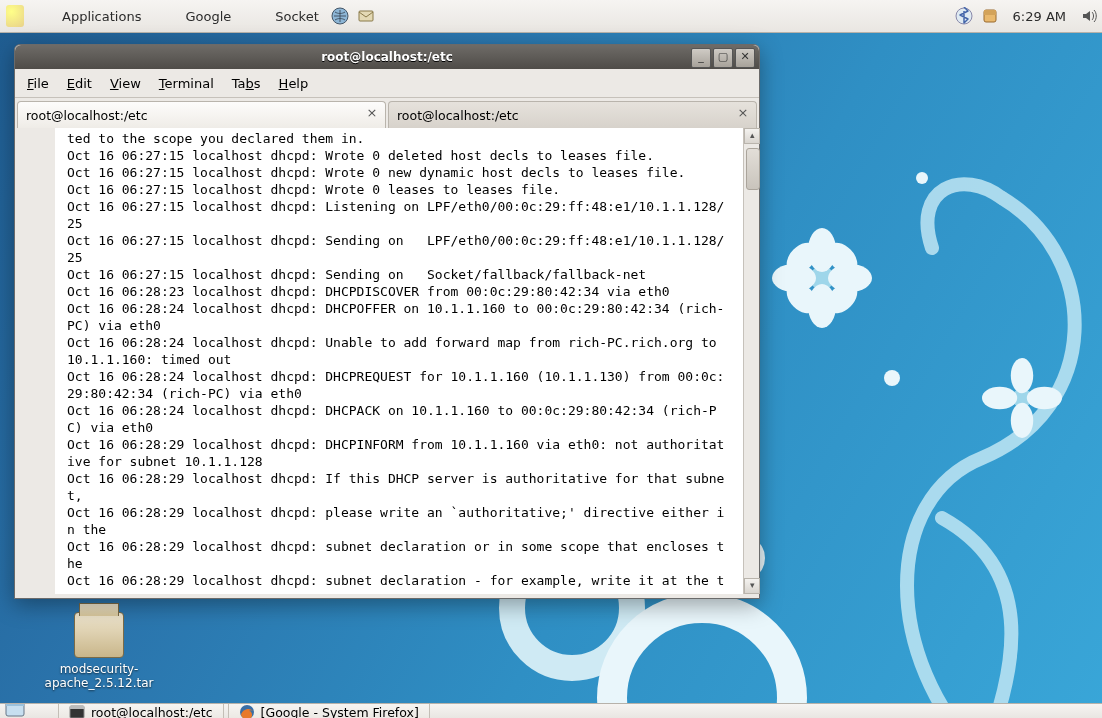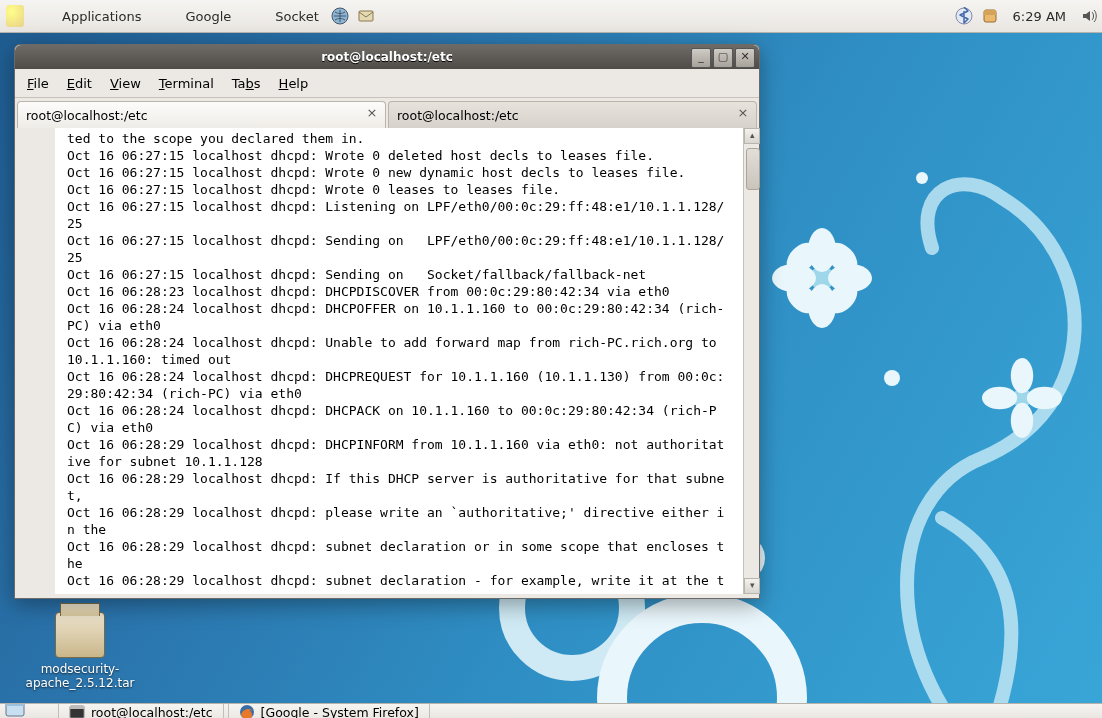--- a/index.html
+++ b/index.html
@@ -120,21 +120,21 @@
   </div>
   <div class="panel-clock">6:29 AM</div>
   <div class="panel-icon vol-icon">
     <svg width="18" height="18">
         <path d="M3 7h3l4-3v10l-4-3H3z" fill="#555"></path>
         <path d="M12 5c2 2 2 6 0 8M14 3c3 3 3 9 0 12" stroke="#555" fill="none"></path>
       </svg>
   </div>
 </div>
 
-<div class="desktop-icon" style="left:20px; top:612px;">
+<div class="desktop-icon" style="left:39px; top:612px;">
   <div class="box"></div>
   <div style="white-space:pre-line;">modsecurity-
 apache_2.5.12.tar</div>
 </div>
 
 <div class="window">
   <div class="titlebar">
     <span class="title">root@localhost:/etc</span>
     <div class="ctrls">
       <div class="ctrl">_</div>

